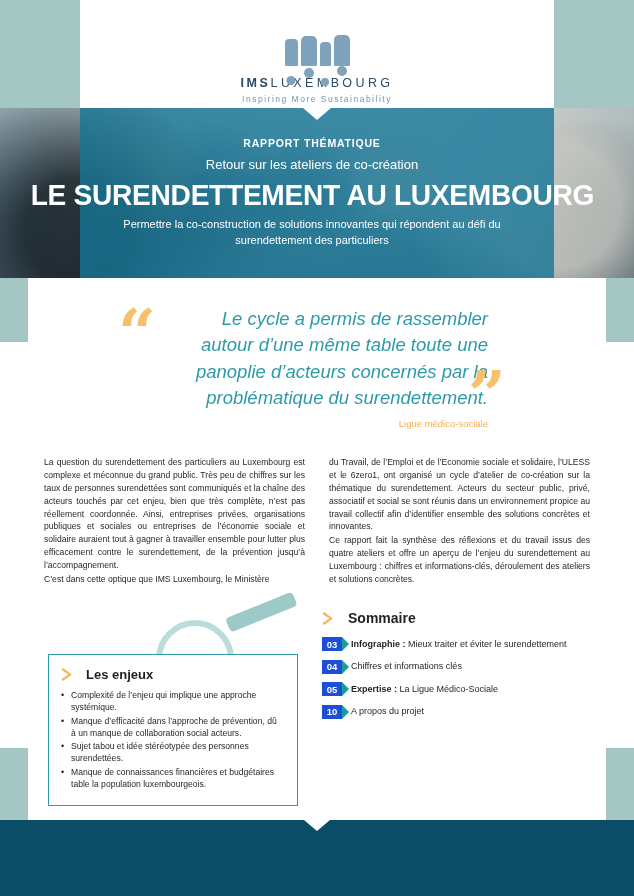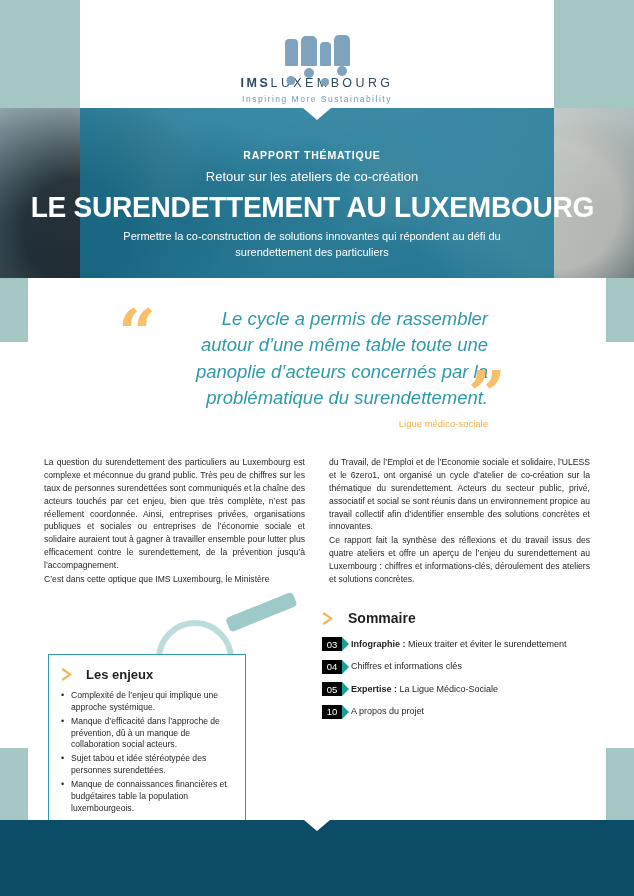--- a/index.html
+++ b/index.html
@@ -62,21 +62,21 @@
   #banner-notch {
     position: absolute;
     left: 50%; top: 0; transform: translateX(-50%);
     width: 0; height: 0;
     border-left: 14px solid transparent;
     border-right: 14px solid transparent;
     border-top: 12px solid #ffffff;
   }
   #banner-text {
     position: absolute;
-    left: 80px; top: 12px; width: 464px; height: 170px;
+    left: 80px; top: 0; width: 464px; height: 170px;
     display: flex; flex-direction: column;
     align-items: center; justify-content: center;
     color: #ffffff; text-align: center;
     font-family: "Liberation Sans Narrow", "Liberation Sans", sans-serif;
   }
   #banner-kicker {
     font-size: 10.5px; font-weight: bold; letter-spacing: .8px;
     text-transform: uppercase; line-height: 1.25;
   }
   #banner-sub1 { font-size: 13px; line-height: 1.3; margin-top: 7px; }
@@ -161,21 +161,21 @@
     border: 6px solid #bcdcdc;
   }
   #mag-handle {
     position: absolute; left: 72px; top: 14px;
     width: 72px; height: 15px; background: #9ec9c9;
     border-radius: 4px; transform: rotate(-22deg); transform-origin: left center;
   }
 
   
   #enjeux-box {
-    position: absolute; left: 48px; top: 654px; width: 198px;
+    position: absolute; left: 48px; top: 654px; width: 250px;
     border: 1.2px solid #2f9aa8; background: #ffffff;
     padding: 12px 14px 12px 12px;
   }
   #enjeux-head { display: flex; align-items: center; gap: 12px; margin-bottom: 8px; }
   #enjeux-title { font-size: 13px; font-weight: bold; color: #231f20; }
   #enjeux-list { list-style: none; }
   #enjeux-list li {
     position: relative; padding-left: 10px; margin-bottom: 2px;
     font-size: 8.6px; line-height: 1.38; color: #231f20;
   }
@@ -189,22 +189,22 @@
     color: #f5b45a;
   }
 
   
   #sommaire { position: absolute; left: 322px; top: 610px; width: 280px; }
   #sommaire-head { display: flex; align-items: center; gap: 13px; margin-bottom: 11px; }
   #sommaire-title { font-size: 14px; font-weight: bold; color: #231f20; }
   .toc-row { display: flex; align-items: center; gap: 9px; margin-bottom: 8.5px; }
   .toc-badge {
     position: relative; flex: none;
-    width: 20px; height: 14px; background: #000000;
-    color: #ffffff; font-size: 9.5px; font-weight: normal;
+    width: 20px; height: 14px; background: #1d4ed8;
+    color: #ffffff; font-size: 9.5px; font-weight: bold;
     display: flex; align-items: center; justify-content: center;
   }
   .toc-badge::after {
     content: ""; position: absolute; left: 20px; top: 0;
     width: 0; height: 0;
     border-top: 7px solid transparent;
     border-bottom: 7px solid transparent;
     border-left: 7px solid #17a196;
   }
   .toc-label { font-size: 9px; color: #231f20; line-height: 1.2; }

